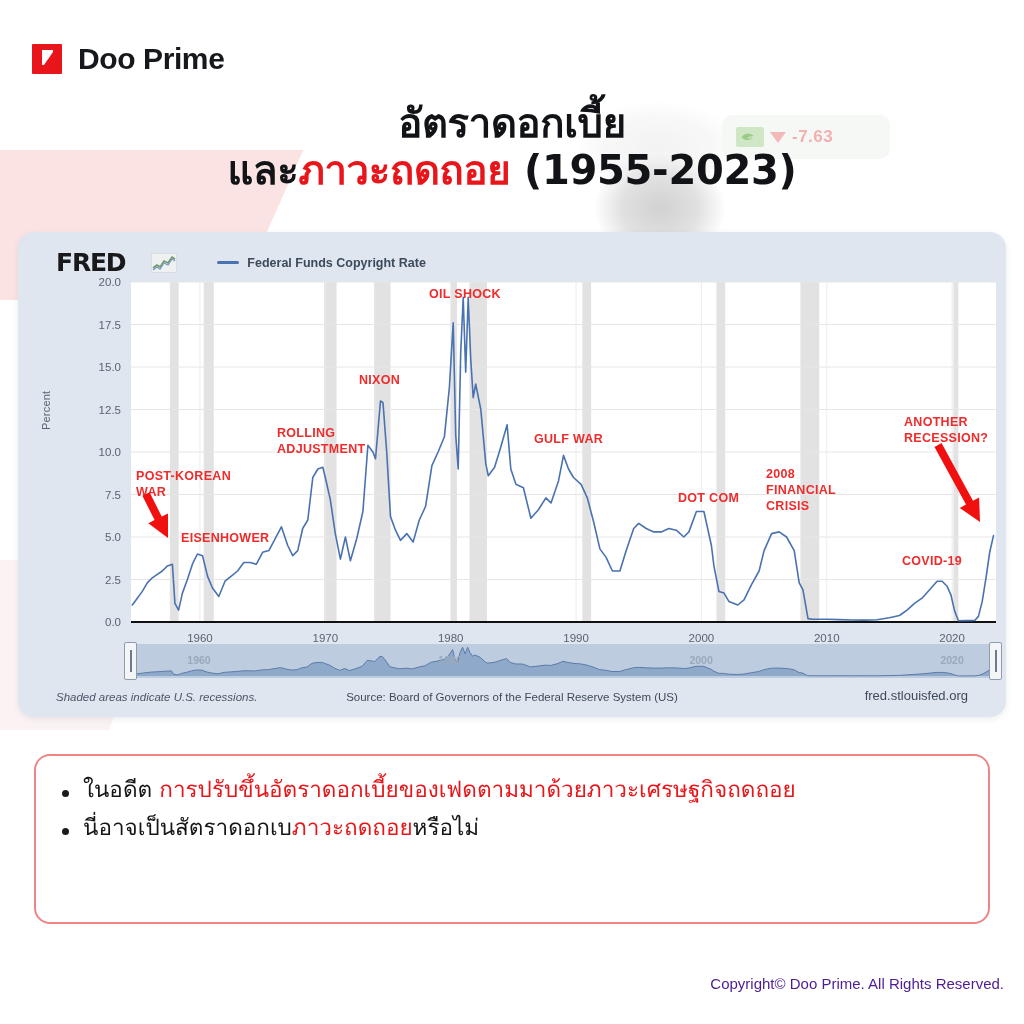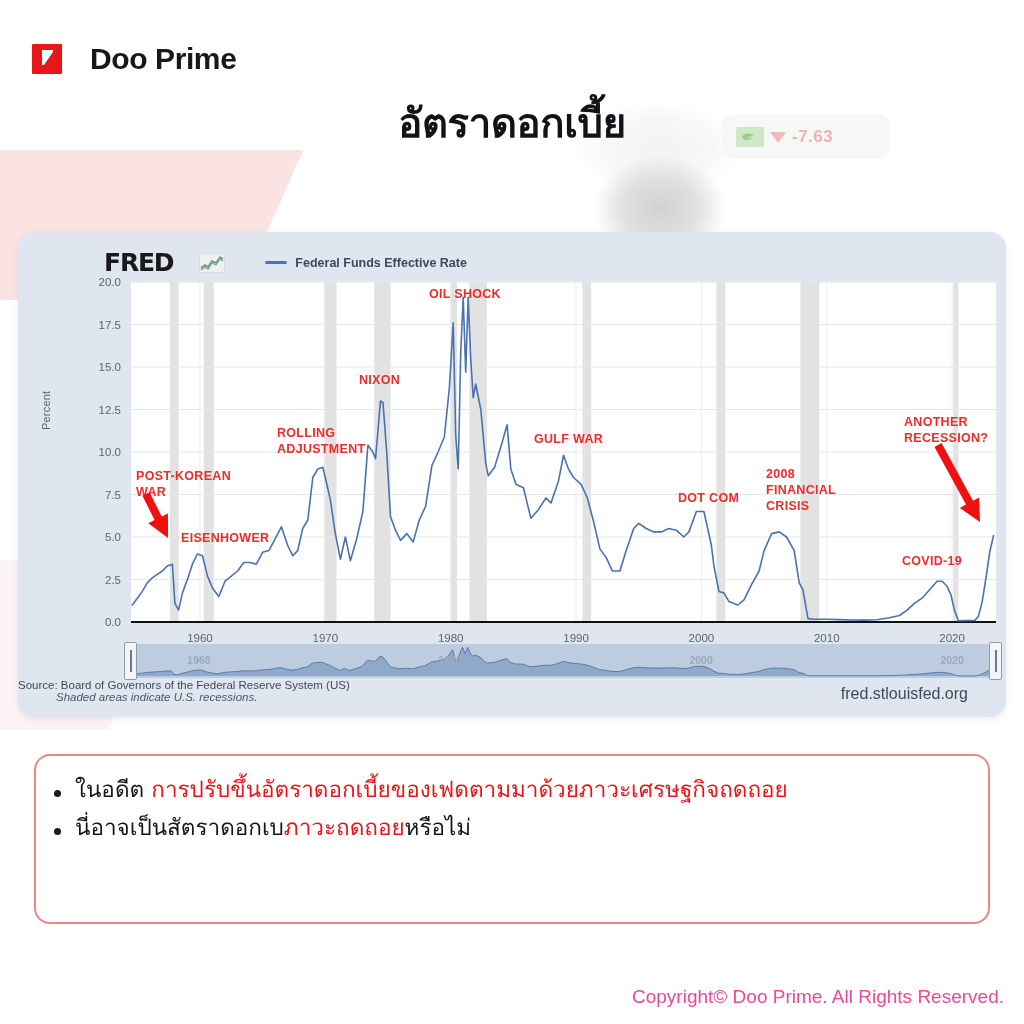--- a/index.html
+++ b/index.html
@@ -53,21 +53,21 @@
   .bg-badge .nv svg{width:22px;height:14px;}
   .bg-badge .tri{
     width:0;height:0;border-left:8px solid transparent;border-right:8px solid transparent;
     border-top:11px solid #f3b9b9;
   }
   .bg-badge .val{ color:#f2b0b0; font-size:17px; font-weight:700; letter-spacing:.5px;}
 
   
   .logo-row{
     position:absolute; left:32px; top:42px; z-index:5;
-    display:flex; align-items:center; gap:28px;
+    display:flex; align-items:center; gap:16px;
   }
   .logo-mark{ width:30px; height:30px; position:relative; }
   .logo-text{ font-size:30px; font-weight:800; color:#16181c; letter-spacing:-.4px;}
 
   .title-wrap{
     position:absolute; left:0; top:100px; width:1024px;
     text-align:center; z-index:3;
   }
   .title-l1, .title-l2{
     font-family:"DejaVu Sans", sans-serif;
@@ -81,21 +81,21 @@
     position:absolute; left:18px; top:232px;
     width:988px; height:485px;
     background:#dfe6ef;
     border-radius:16px;
     z-index:4;
     box-shadow:0 2px 6px rgba(60,70,90,.10);
     overflow:hidden;
   }
   .fred-head{
     position:absolute; left:38px; top:16px;
-    display:flex; align-items:center; gap:26px;margin-left:48px;
+    display:flex; align-items:center; gap:26px;
   }
   .fred-word{
     font-family:"DejaVu Sans", sans-serif;
     font-weight:800; font-size:25px; color:#19191b; letter-spacing:-1.2px;
   }
   .fred-spark{ width:26px;height:20px;background:#eef1f0;border:1px solid #d8dde2;}
   .legend{ display:flex; align-items:center; gap:8px; margin-left:14px;}
   .legend-line{ width:22px;height:3px;background:#4a72b0;border-radius:2px;}
   .legend-label{ font-size:12.5px; font-weight:700; color:#3c4a5c;}
 
@@ -129,56 +129,56 @@
     position:absolute; left:5px; top:7px; width:2px; height:22px; background:#6b7a8c;
   }
   .navyear{ font-size:10.5px; fill:#9aa9bb; font-weight:700; text-anchor:middle;}
 
   .foot{ position:absolute; bottom:14px; width:100%; }
   .foot-l{
     position:absolute; left:38px; bottom:0;
     font-size:11.5px; color:#4a5568; font-style:italic;
   }
   .foot-c{
-    position:absolute; left:0; right:0; bottom:12px; 
+    position:absolute; left:0; right:0; bottom:0; text-align:center;
     font-size:11.5px; color:#3f4a5a;
   }
   .foot-r{
     position:absolute; right:38px; bottom:0;
-    font-size:16px; color:#3f4a5a;text-align:right;
+    font-size:13px; color:#3f4a5a;text-align:right;
   }
 
   
   .bullets{
     position:absolute; left:34px; top:754px;
     width:956px; height:170px;
     border:2.5px solid #ef8585;
     border-radius:16px;
     background:#ffffff;
     z-index:5;
-    padding:18px 26px 0 18px;
+    padding:18px 26px 0 26px;
   }
   .bullet{
     display:flex; gap:14px; align-items:flex-start;
     margin-bottom:6px;
   }
   .dot{
     width:7px;height:7px;border-radius:50%;background:#1b1b1b;
     margin-top:16px; flex:0 0 auto;
   }
   .btext{
     font-family:"DejaVu Sans", sans-serif;
     font-size:22.5px; line-height:1.42; color:#161616; font-weight:400;
   }
   .btext .hl{ color:#e8161a; }
 
   
   .copyright{
-    position:absolute; right:20px; bottom:16px;
-    font-size:19px; color:#ec4899; z-index:5;
+    position:absolute; right:20px; bottom:32px;
+    font-size:15px; color:#4c1d95; z-index:5;
   }
 </style>
 </head>
 <body>
 
 <div class="bg-pink-shape"></div>
 <div class="bg-pink-shape2"></div>
 <div class="bg-portrait"></div>
 
 <div class="bg-badge">
@@ -199,35 +199,38 @@
       <path d="M10 6 h11 v2 l-9 13 h-2 z" fill="#ffffff"></path>
       <path d="M22 8 l0 11 -8 0 z" fill="#e8161a"></path>
       <path d="M13 21 l9 -13 v13 z" fill="#ffffff" opacity="0"></path>
     </svg>
   </span>
   <span class="logo-text">Doo Prime</span>
 </div>
 
 <div class="title-wrap">
   <div class="title-l1">อัตราดอกเบี้ย</div>
+  <div class="title-l2">
+    <span>และ</span><span class="hl">ภาวะถดถอย</span><span> (1955-2023)</span>
+  </div>
 </div>
 
 <div class="chart-card">
 
   <div class="fred-head">
     <span class="fred-word">FRED</span>
     <span class="fred-spark">
       <svg width="24" height="18" viewBox="0 0 24 18">
         <polyline points="1,14 5,11 8,13 12,7 16,9 20,3 23,5" fill="none" stroke="#6f9a6a" stroke-width="1.6"></polyline>
         <polyline points="1,16 5,13 8,15 12,9 16,11 20,5 23,7" fill="none" stroke="#7e97c4" stroke-width="1.3"></polyline>
       </svg>
     </span>
     <span class="legend">
       <span class="legend-line"></span>
-      <span class="legend-label">Federal Funds Effective Rate</span>
+      <span class="legend-label">Federal Funds Copyright Rate</span>
     </span>
   </div>
 
   <span class="ylabel">Percent</span>
 
   <svg class="plot" id="plot-svg" width="988" height="420">
       <rect x="113" y="50" width="865" height="340" fill="#ffffff"></rect>
       <rect x="151.86231884057855" y="50" width="8.775362318841161" height="340" fill="#e2e2e2"></rect>
       <rect x="185.71014492753568" y="50" width="10.028985507245807" height="340" fill="#e2e2e2"></rect>
       <rect x="306.0579710144939" y="50" width="12.536231884057997" height="340" fill="#e2e2e2"></rect>

